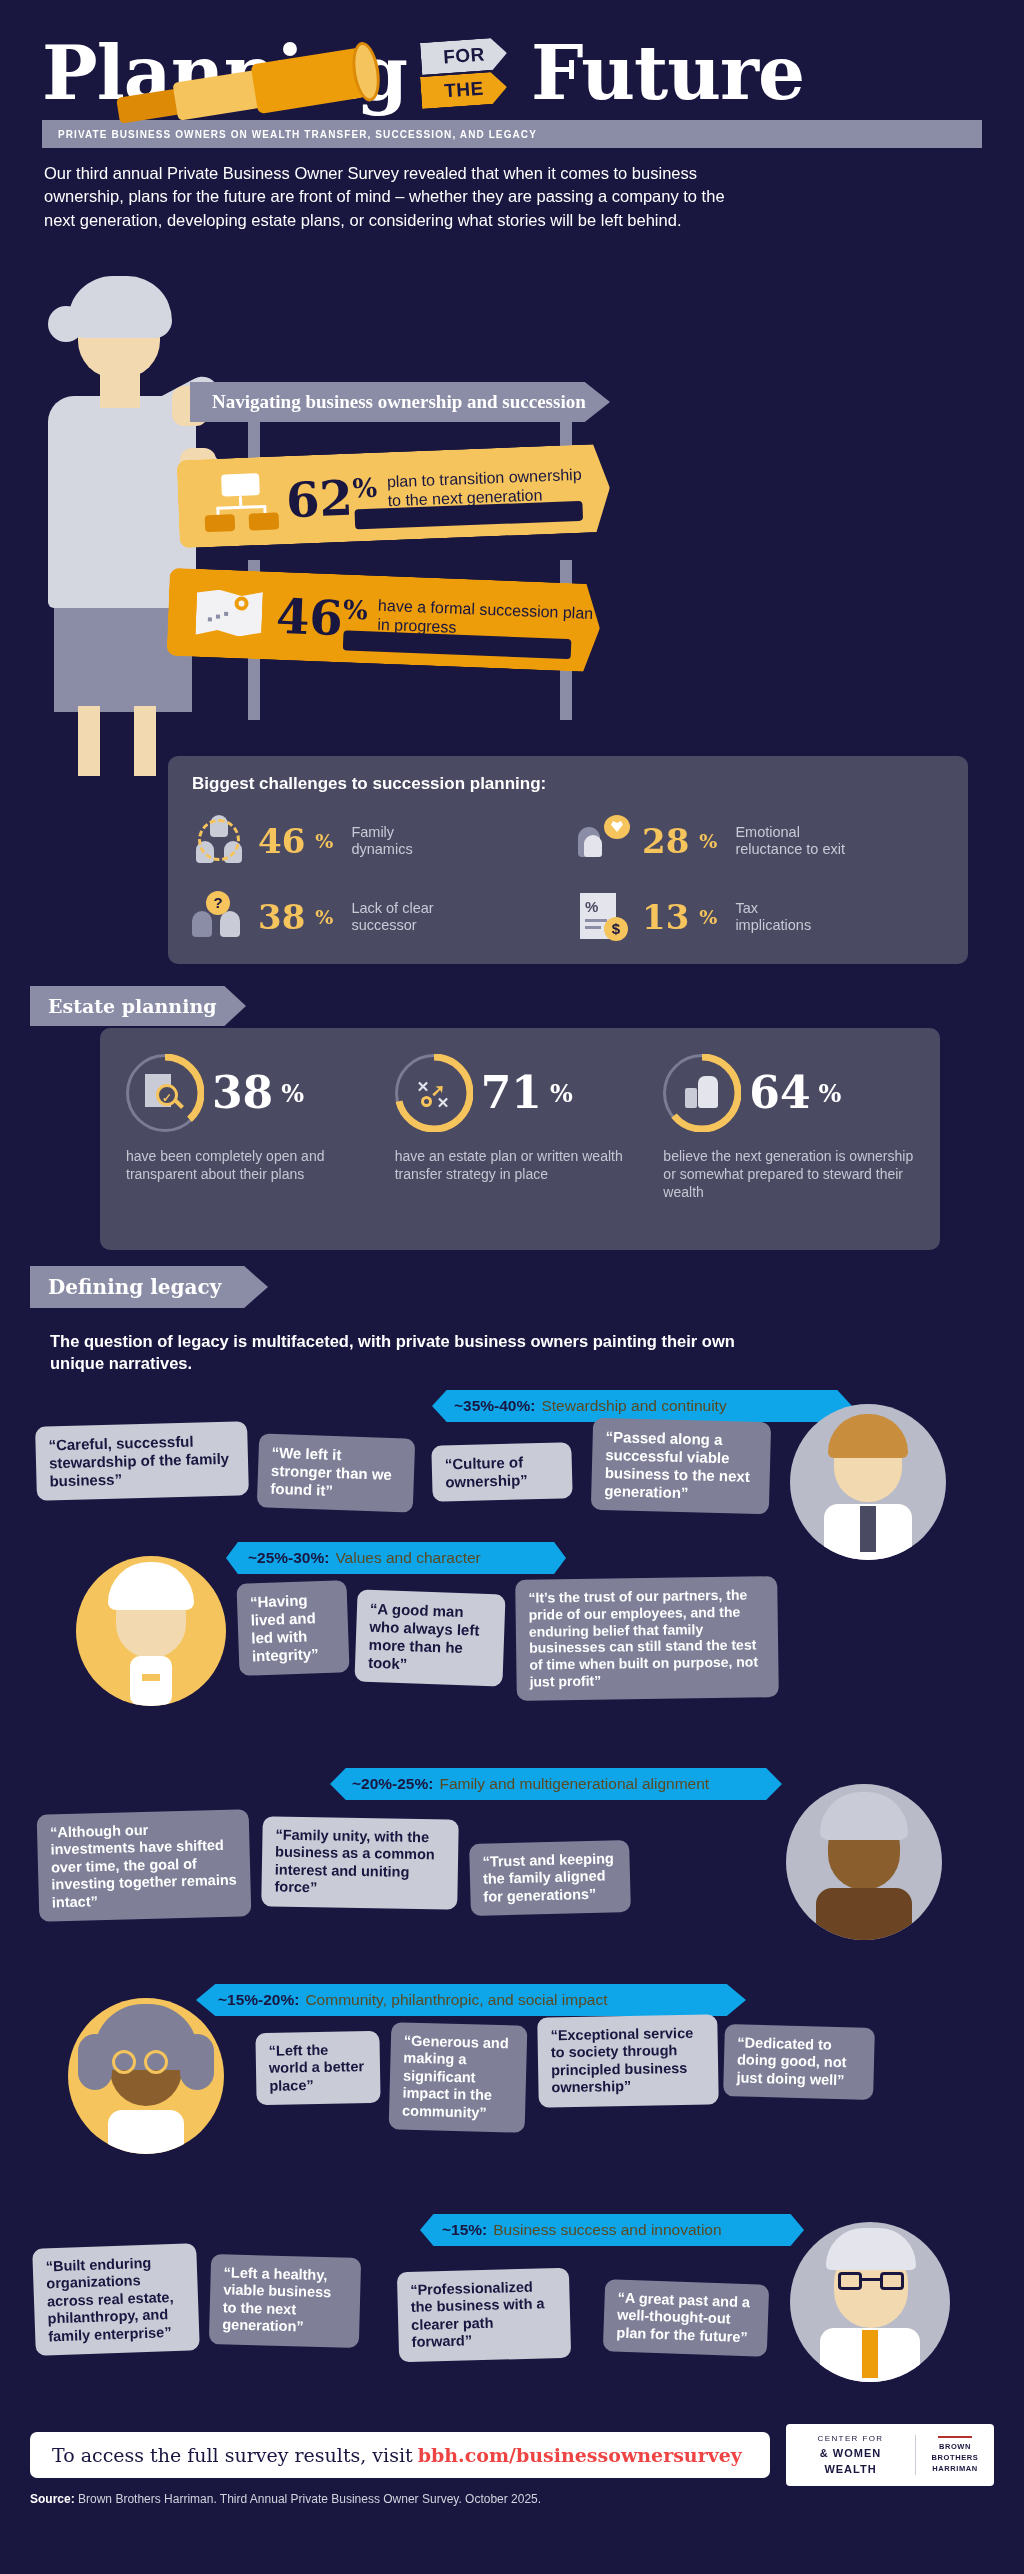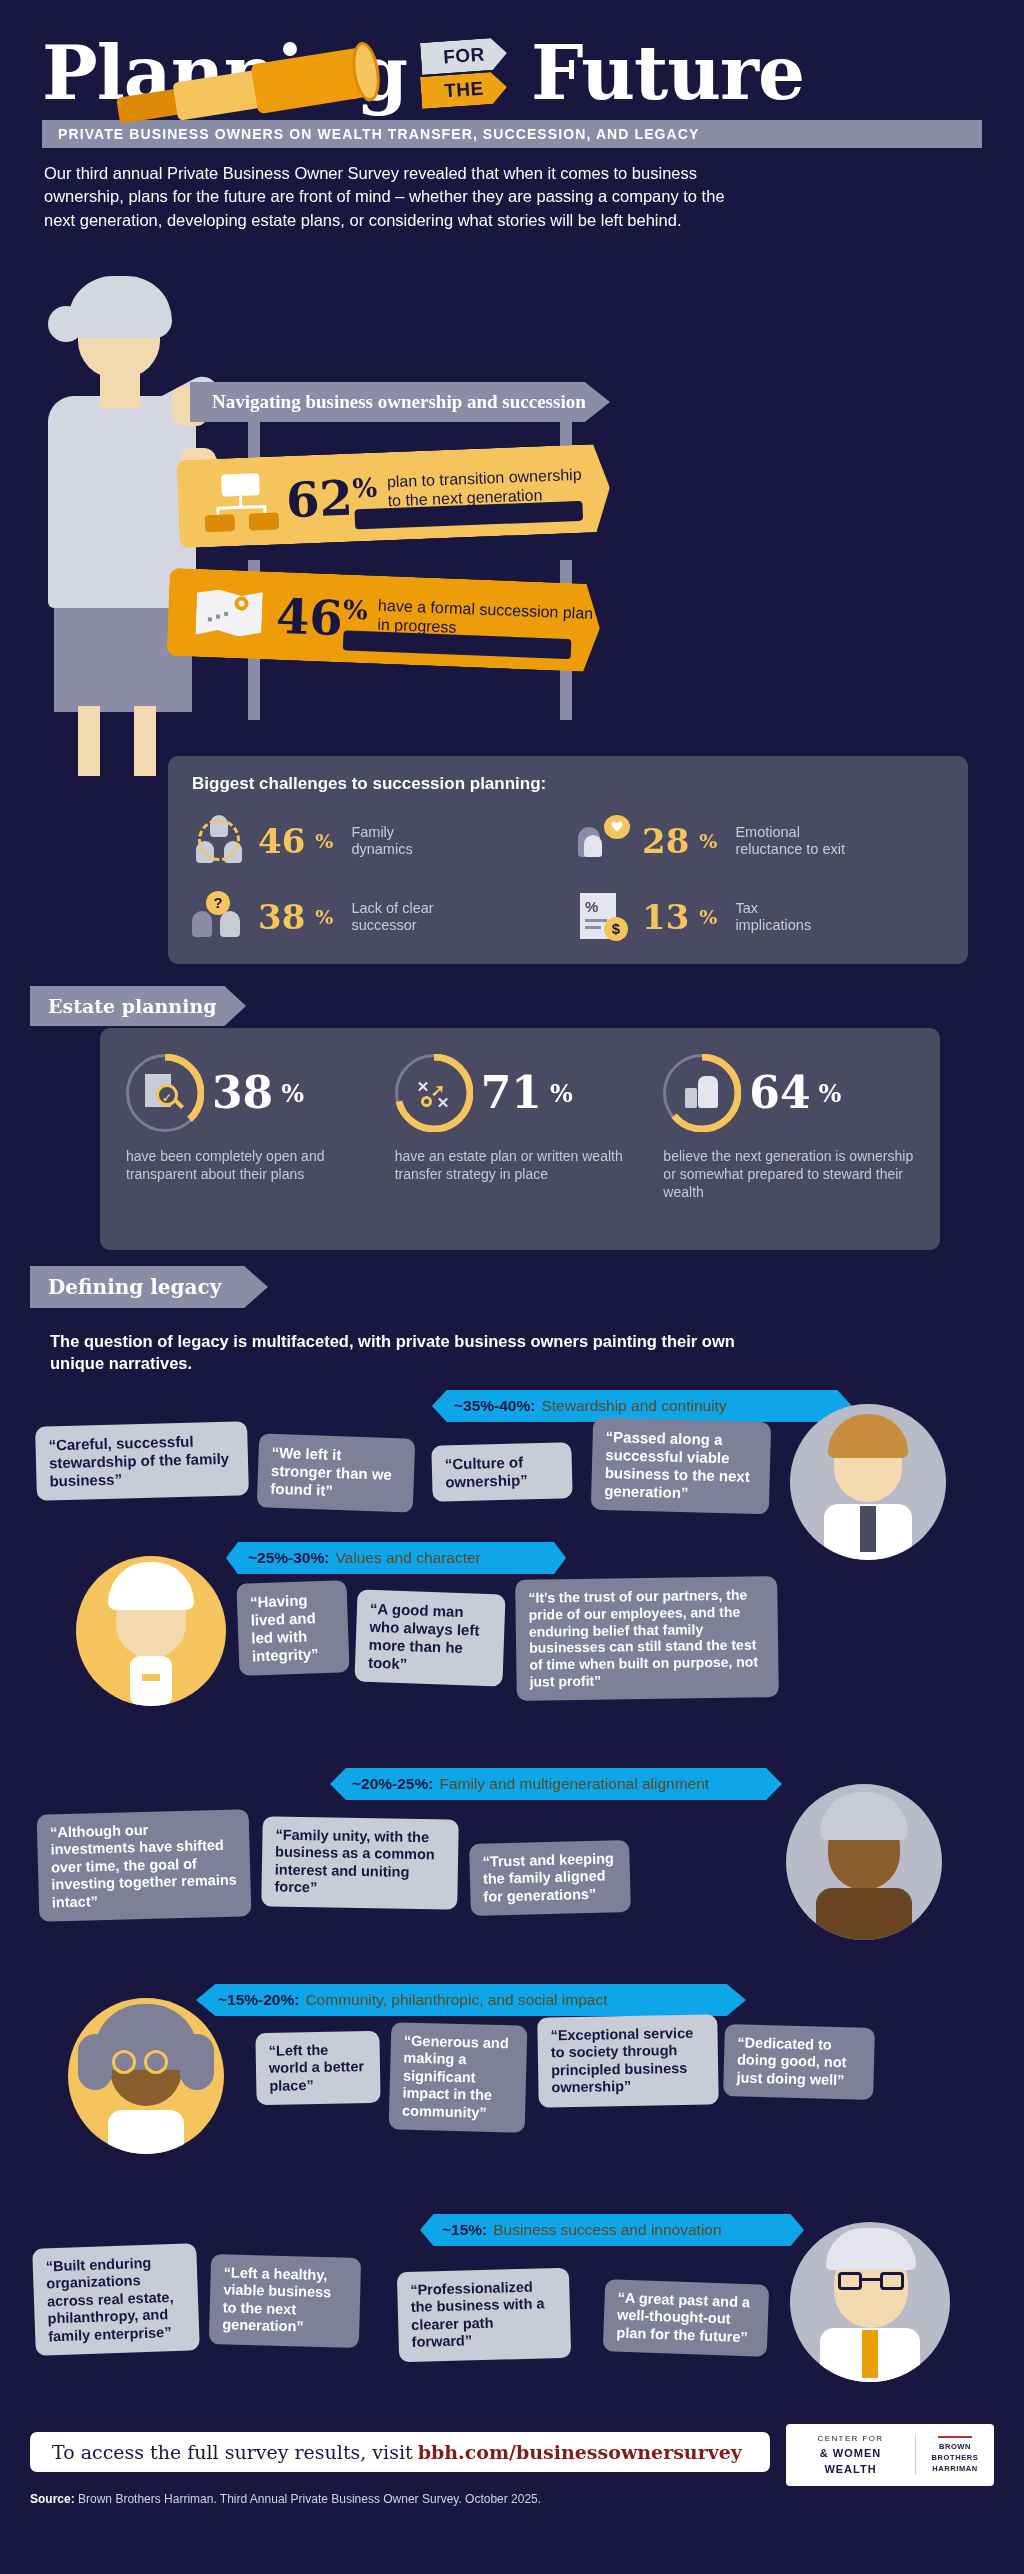--- a/index.html
+++ b/index.html
@@ -28,21 +28,21 @@
     font-weight:700; font-size:19px; letter-spacing:.5px;
     clip-path:polygon(0 0, 82% 0, 100% 50%, 82% 100%, 0 100%);
   }
   .tagFOR { top:4px; background:#d9dbe3; color:#191640; transform:rotate(-4deg); }
   .tagTHE { top:38px; background:#f0a312; color:#191640; transform:rotate(-4deg); }
 
   .subbar {
     position:absolute; left:42px; top:120px; width:940px; height:28px;
     background:#8b8da6; display:flex; align-items:center; padding-left:16px;
   }
-  .subbar span { font-weight:700; font-size:14px; letter-spacing:1.1px; color:#fff; }
+  .subbar span { font-weight:700; font-size:10px; letter-spacing:1.1px; color:#fff; }
 
   .intro {
     position:absolute; left:44px; top:162px; width:690px;
     font-size:16.5px; line-height:1.42; color:#ffffff;
   }
 
   
   .p1 { position:absolute; left:30px; top:262px; width:330px; height:520px; }
   .p1 .head { position:absolute; left:48px; top:30px; width:82px; height:86px;
     background:#f3d9b0; border-radius:42px 42px 38px 38px; }
@@ -170,26 +170,26 @@
     font-weight:700; line-height:1.2;
   }
   .bub.light { background:#c9cbd6; color:#191640; }
   .bub.dark  { background:#7f8098; color:#ffffff; }
 
   
   .av { position:absolute; border-radius:50%; overflow:hidden; }
 
   
   .footCta {
-    position:absolute; left:30px; top:2432px; width:740px; height:40px;
+    position:absolute; left:30px; top:2432px; width:740px; height:46px;
     background:#ffffff; border-radius:7px; display:flex; align-items:center;
     padding-left:22px;
   }
   .footCta .t { font-family:"DejaVu Serif", serif; font-size:19px; color:#191640; }
-  .footCta .b { font-family:"DejaVu Serif", serif; font-size:19px; color:#7f1d1d; font-weight:700; margin-left:5px;}
+  .footCta .b { font-family:"DejaVu Serif", serif; font-size:19px; color:#ef4444; font-weight:700; margin-left:5px;}
   .source { position:absolute; left:30px; top:2492px; font-size:12px; color:#d2d3dd; }
   .source b { color:#fff; }
   .logos { position:absolute; left:786px; top:2424px; width:208px; height:62px;
      background:#fff; border-radius:4px; display:flex; align-items:center; }
   .logoA { flex:1; text-align:center; font-size:8px; letter-spacing:1.4px; color:#191640; line-height:1.5; }
   .logoA .big { font-size:11px; font-weight:700; letter-spacing:1px; }
   .logoDiv { width:1px; height:40px; background:#c9cbd6; }
   .logoB { flex:0 0 78px; text-align:center; font-size:7.5px; font-weight:700;
      color:#191640; line-height:1.5; letter-spacing:.6px; position:relative; }
   .logoB .rule { width:34px; height:2px; background:#b3322c; margin:0 auto 3px; }

